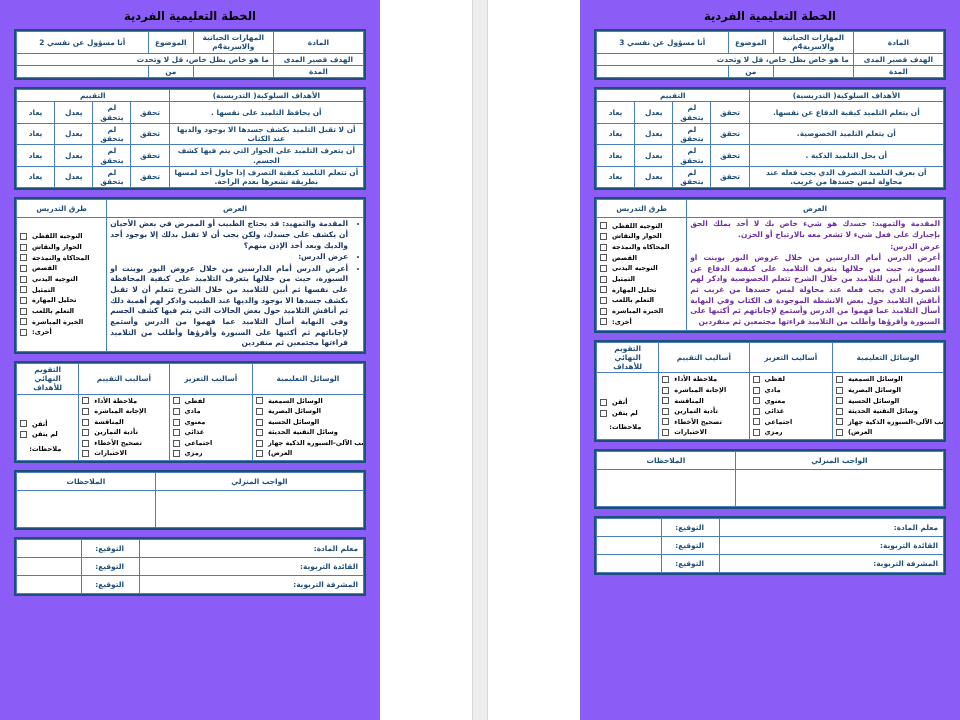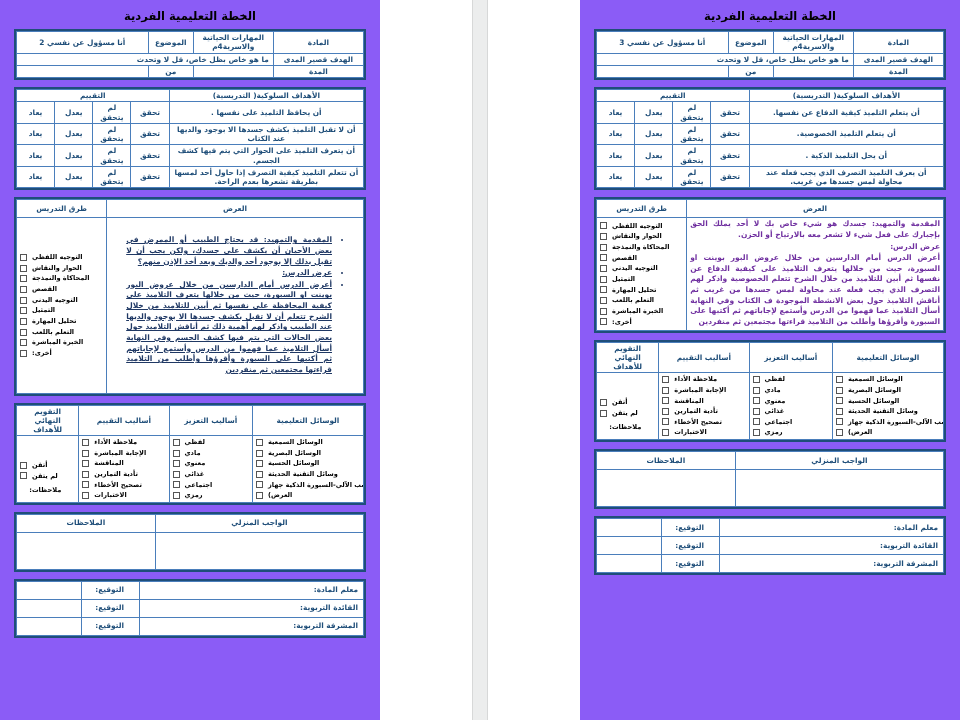--- a/index.html
+++ b/index.html
@@ -93,21 +93,21 @@
   .pres-text {
     text-align: justify;
     direction: rtl;
     font-size: 7.5px;
     line-height: 1.42;
     color: #1f3864;
     font-weight: bold;
   }
   .pres-text.purple { color: #7030a0; }
   .pres-text ul {
-    margin: 16px; padding: 0 12px 0 0; list-style: disc; text-decoration: underline;
+    margin: 0; padding: 0 12px 0 0; list-style: disc;
   }
   .pres-text li { margin-bottom: 1px; }
   .pres-text p { margin: 0 0 1px 0; }
 
   .methods {
     text-align: right;
     direction: rtl;
     font-size: 6.6px;
     color: #000000;
     font-weight: bold;

